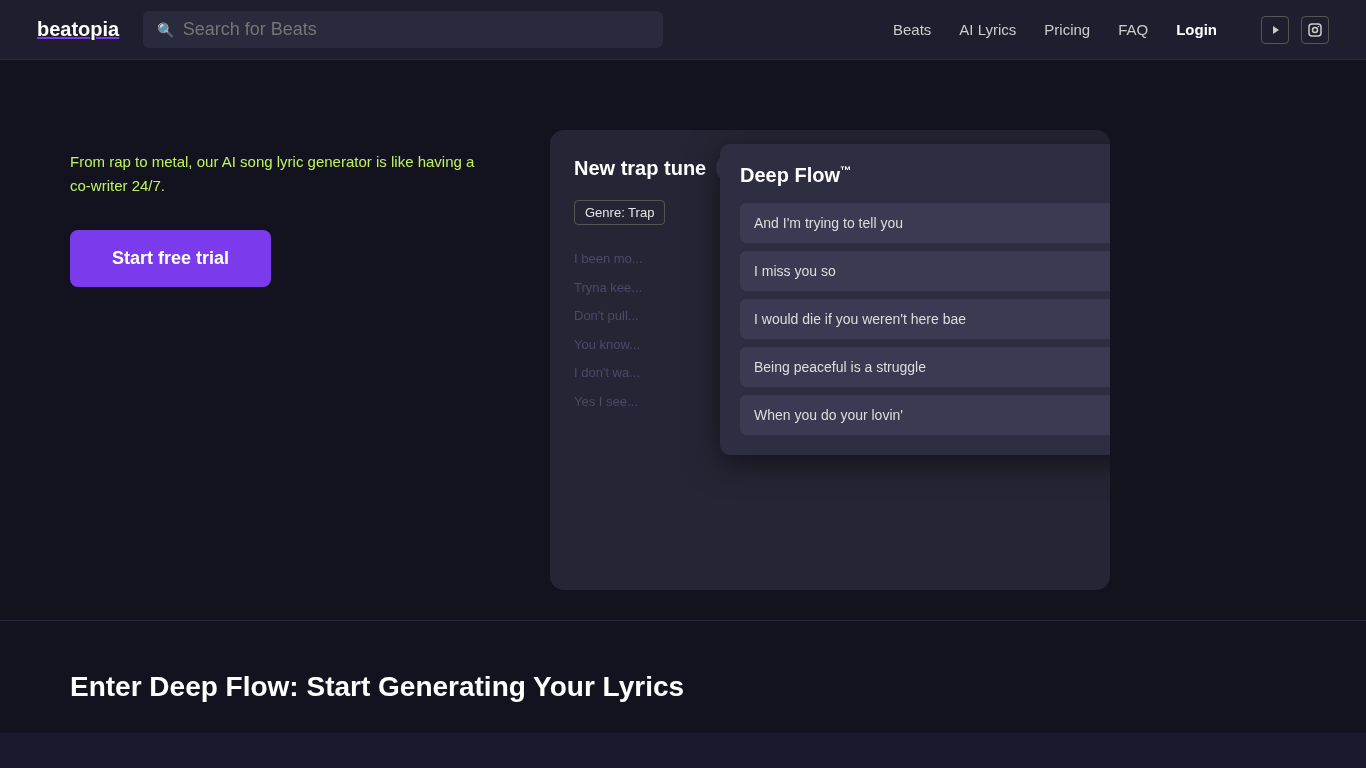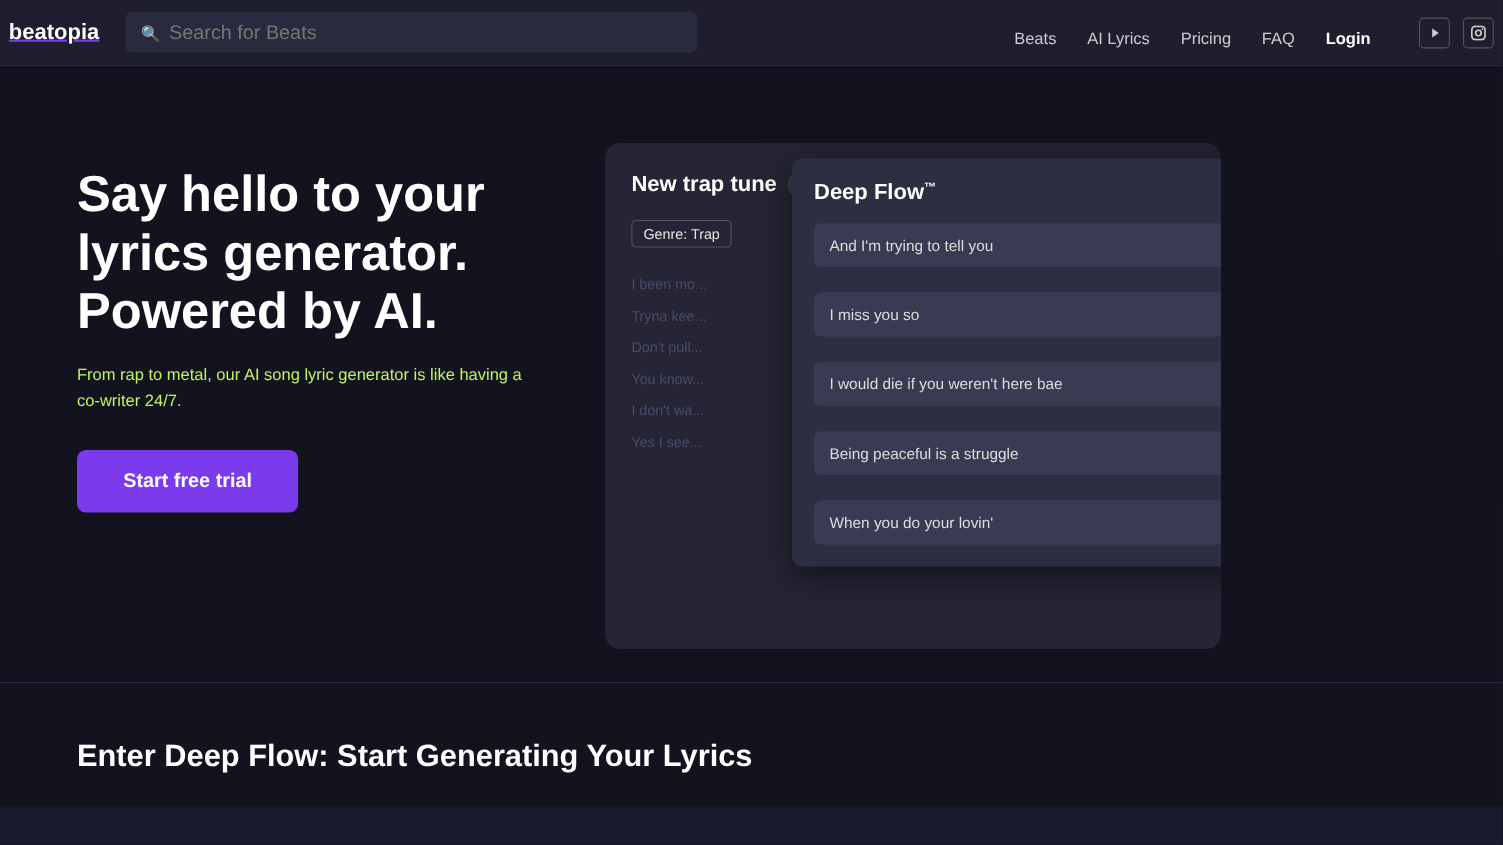--- a/index.html
+++ b/index.html
@@ -10,21 +10,21 @@
       width: 1366px;
       min-height: 768px;
       overflow-x: hidden;
     }
 
     
     nav {
       background: #1e1e2e;
       display: flex;
       align-items: center;
-      padding: 0 8px;
+      padding: 0 37px;
       height: 60px;
       border-bottom: 1px solid #2a2a3e;
     }
     .logo {
       font-size: 20px;
       font-weight: 700;
       color: #fff;
       text-decoration: underline;
       text-decoration-color: #7c3aed;
       margin-right: 24px;
@@ -47,21 +47,21 @@
     .search-input {
       background: transparent;
       border: none;
       color: #aaa;
       font-size: 18px;
       width: 100%;
       outline: none;
     }
     .nav-links {
       display: flex;
-      align-items: flex-end;
+      align-items: center;
       gap: 28px;
       margin-left: auto;
     }
     .nav-link {
       color: #ccc;
       text-decoration: none;
       font-size: 15px;
       cursor: pointer;
     }
     .nav-link.login {
@@ -190,21 +190,21 @@
       margin-bottom: 16px;
     }
     .tm {
       font-size: 11px;
       vertical-align: super;
     }
     .lyric-item {
       background: #3a3a52;
       border-radius: 6px;
       padding: 12px 14px;
-      margin-bottom: 23px;
+      margin-bottom: 8px;
       font-size: 14px;
       color: #ddd;
       cursor: pointer;
     }
     .lyric-item:last-child { margin-bottom: 0; }
 
     
     .bg-lyrics {
       color: #4a4a6a;
       font-size: 13px;
@@ -252,21 +252,20 @@
           <circle cx="7" cy="7" r="2.5" stroke="#ccc" stroke-width="1.5" fill="none"></circle>
           <circle cx="10.5" cy="3.5" r="0.8" fill="#ccc"></circle>
         </svg>
       </div>
     </div>
   </div>
 </nav>
 
 <section class="hero">
   <div class="hero-left">
-    <h1 class="hero-title">Say hello to your lyrics generator. Powered by AI.</h1>
     <p class="hero-sub">From rap to metal, our AI song lyric generator is like having a co-writer 24/7.</p>
     <button class="cta-btn">Start free trial</button>
   </div>
 
   <div class="hero-right">
     <div class="app-card">
       <div class="app-card-title">
         <span>New trap tune</span>
         <div class="edit-icon">
           <svg width="12" height="12" viewBox="0 0 12 12" fill="none">

